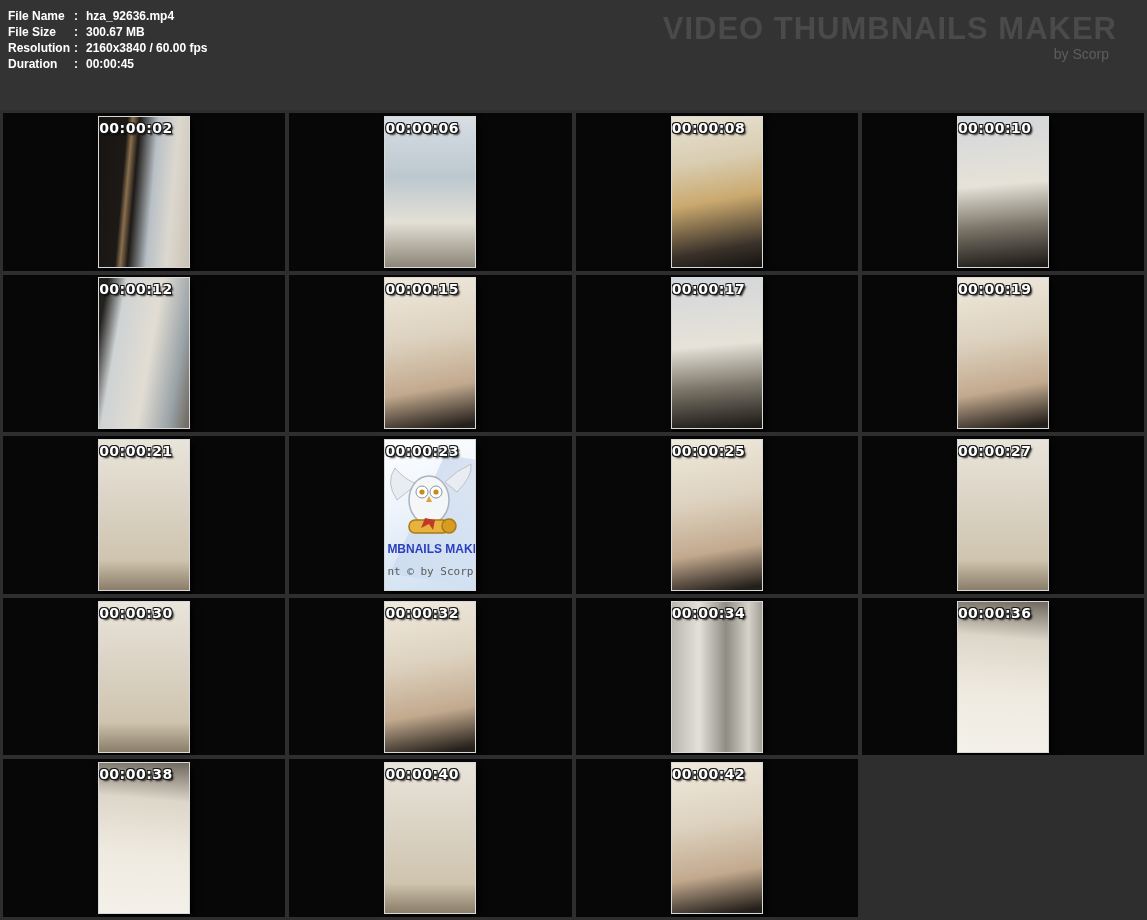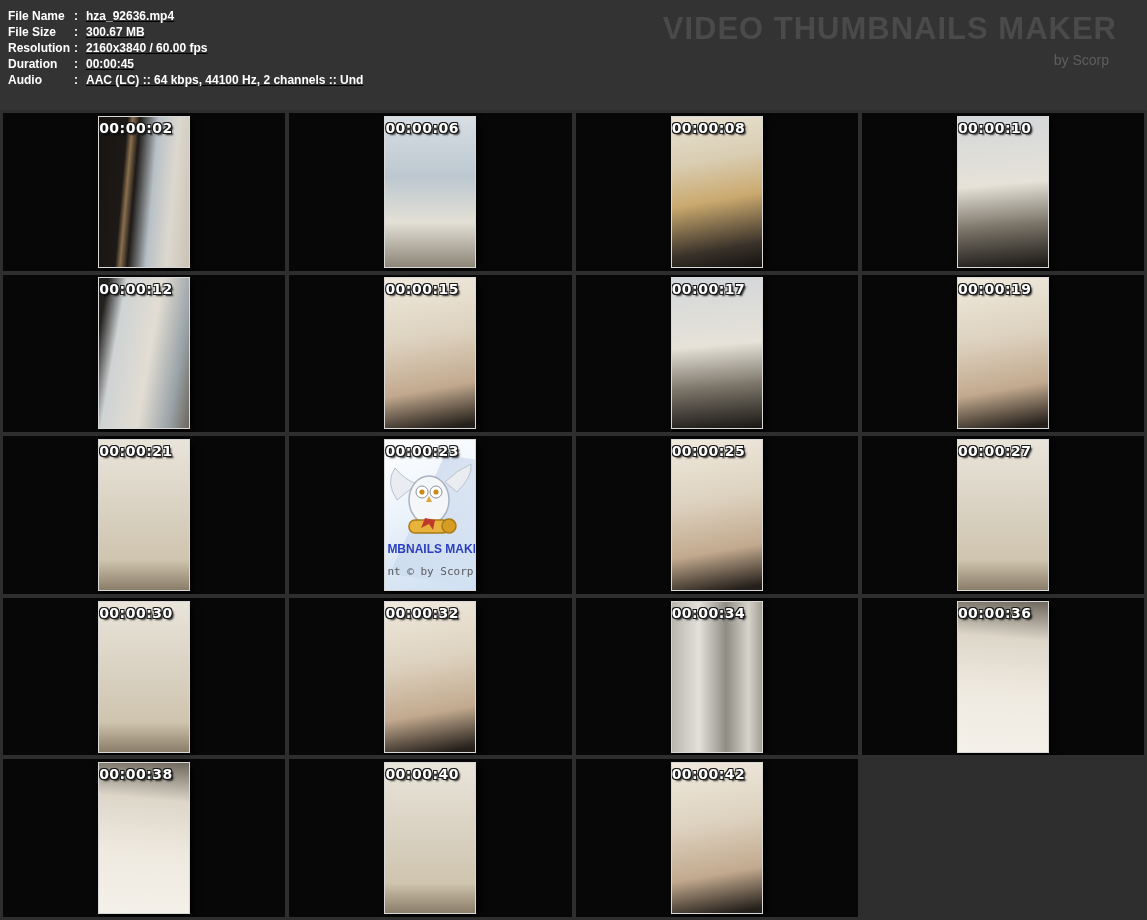--- a/index.html
+++ b/index.html
@@ -9,21 +9,20 @@
     font-family: "Liberation Sans", sans-serif;
   }
 
   
   .header {
     position: relative;
     height: 110px;
     background: #333333;
     box-sizing: border-box;
     padding: 8px 0 0 8px;
-    text-decoration: underline;
   }
   .meta-row {
     color: #ffffff;
     font-size: 12px;
     font-weight: bold;
     line-height: 16px;
     white-space: nowrap;
   }
   .meta-label { display: inline-block; width: 66px; }
   .meta-colon { display: inline-block; width: 12px; }
@@ -36,21 +35,21 @@
   .branding-title {
     font-size: 31px;
     font-weight: bold;
     letter-spacing: 1px;
     color: #4a4a4a;
     line-height: 30px;
   }
   .branding-byline {
     font-size: 14px;
     color: #5e5e5e;
-    margin-top: 8px;
+    margin-top: 2px;
     padding-right: 8px;
   }
 
   
   .grid {
     box-sizing: border-box;
     height: 810px;
     padding: 3px;
     background: #2e2e2e;
     display: grid;
@@ -133,23 +132,20 @@
       <span class="meta-label">File Name</span><span class="meta-colon">:</span><span class="meta-value">hza_92636.mp4</span>
     </div>
     <div class="meta-row">
       <span class="meta-label">File Size</span><span class="meta-colon">:</span><span class="meta-value">300.67 MB</span>
     </div>
     <div class="meta-row">
       <span class="meta-label">Resolution</span><span class="meta-colon">:</span><span class="meta-value">2160x3840 / 60.00 fps</span>
     </div>
     <div class="meta-row">
       <span class="meta-label">Duration</span><span class="meta-colon">:</span><span class="meta-value">00:00:45</span>
-    </div>
-    <div class="meta-row">
-      <span class="meta-label">Audio</span><span class="meta-colon">:</span><span class="meta-value">AAC (LC) :: 64 kbps, 44100 Hz, 2 channels :: Und</span>
     </div>
   </div>
   <div class="branding">
     <div class="branding-title">VIDEO THUMBNAILS MAKER</div>
     <div class="branding-byline">by Scorp</div>
   </div>
 </div>
 
 <div class="grid">
 

